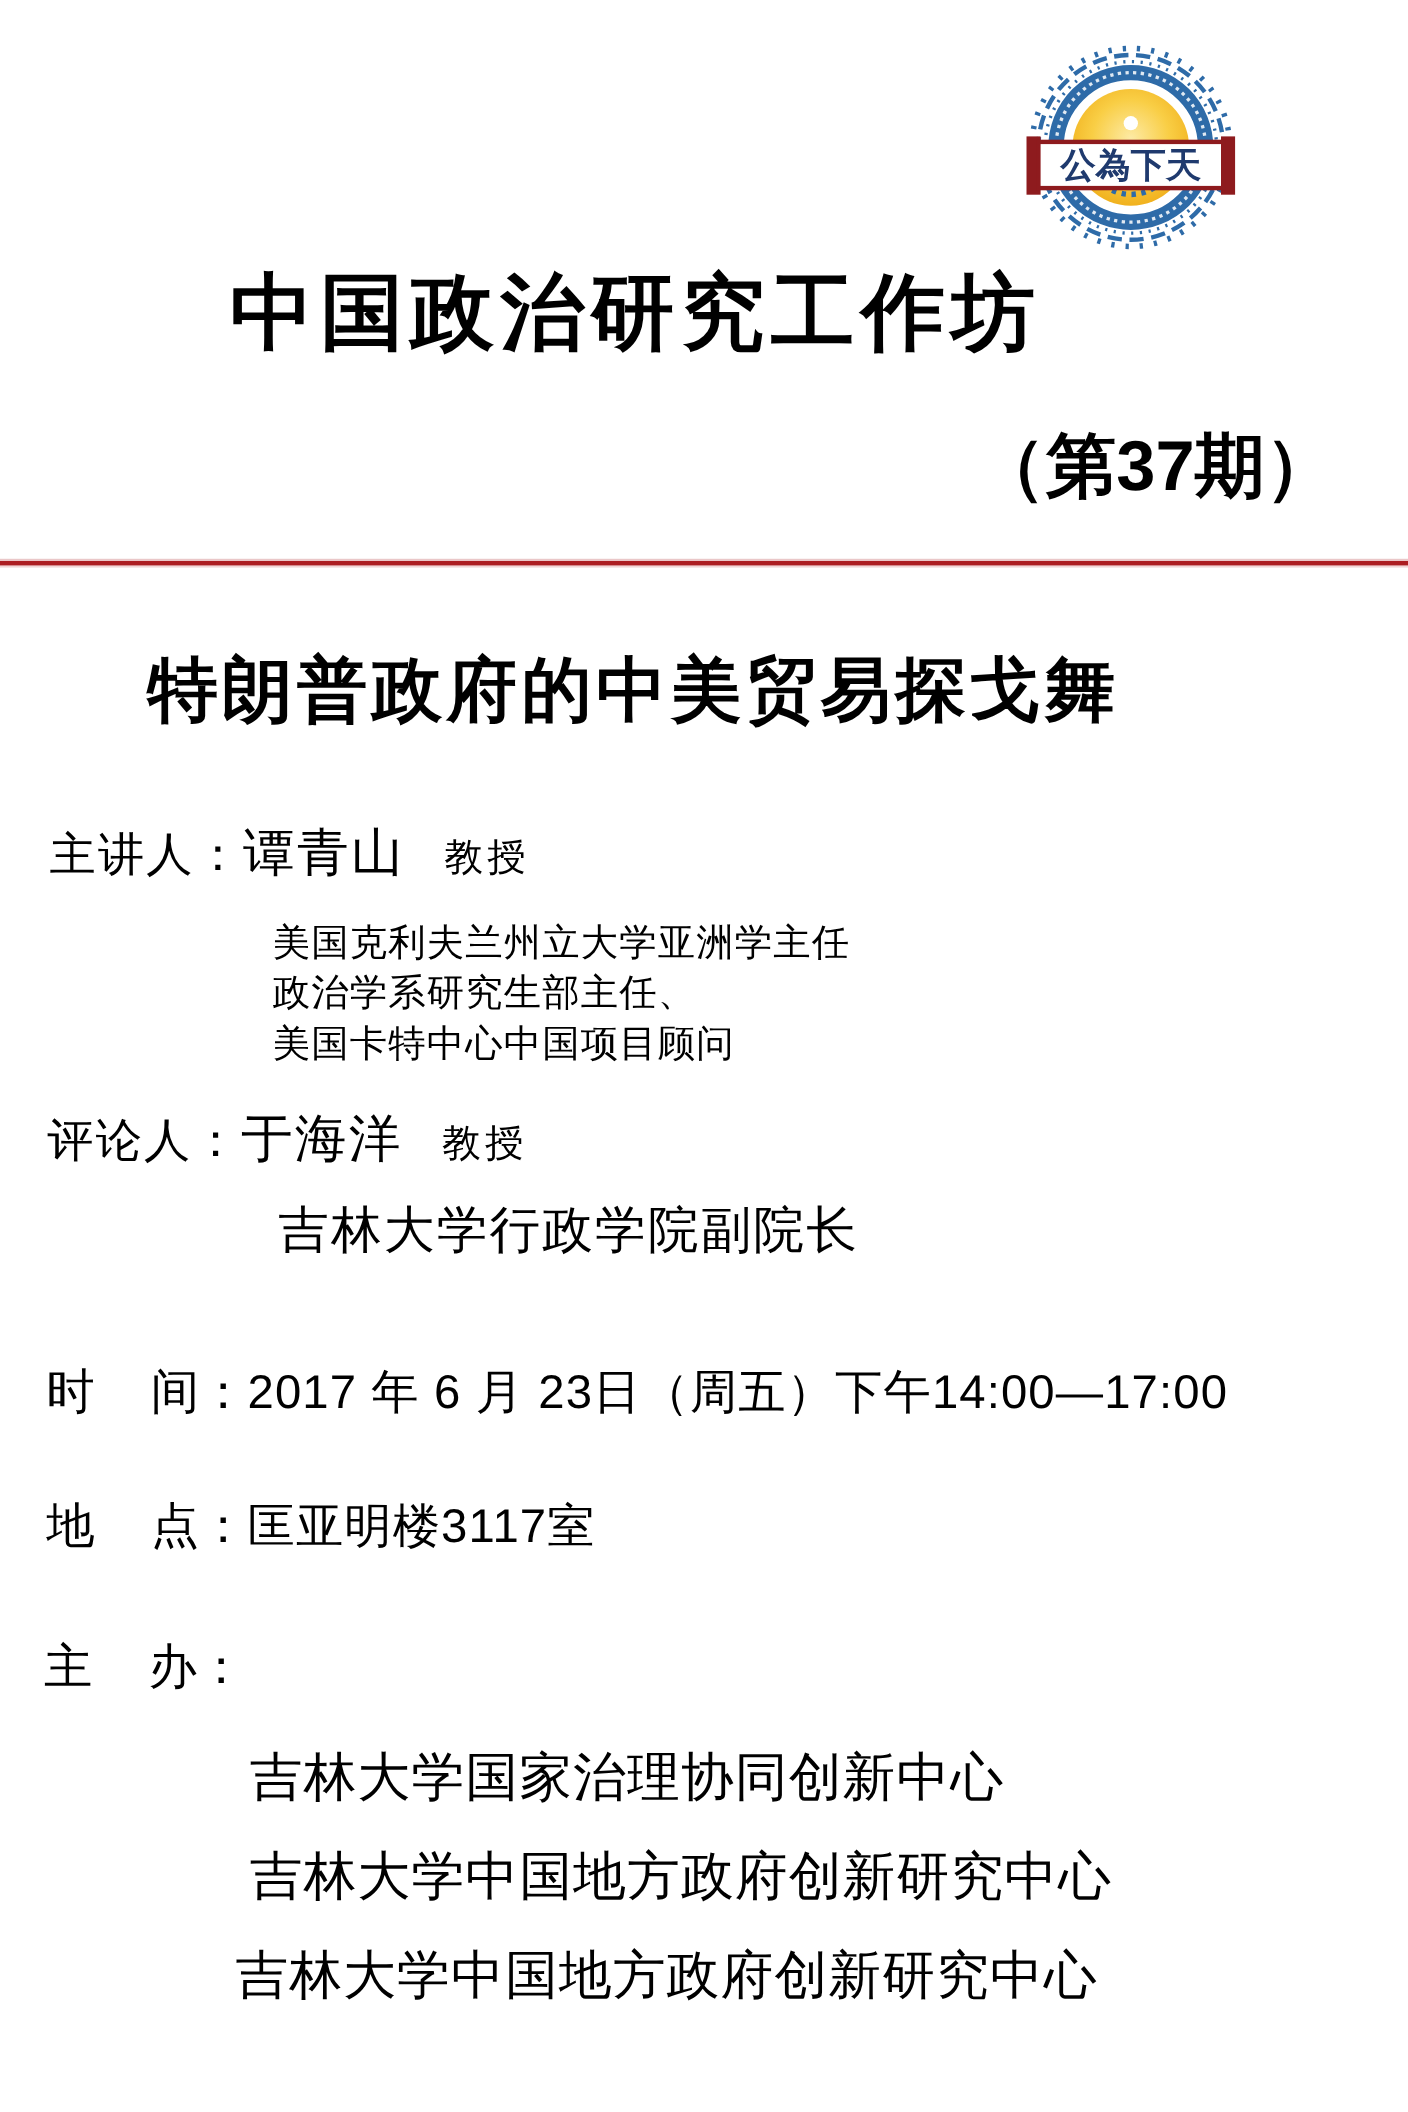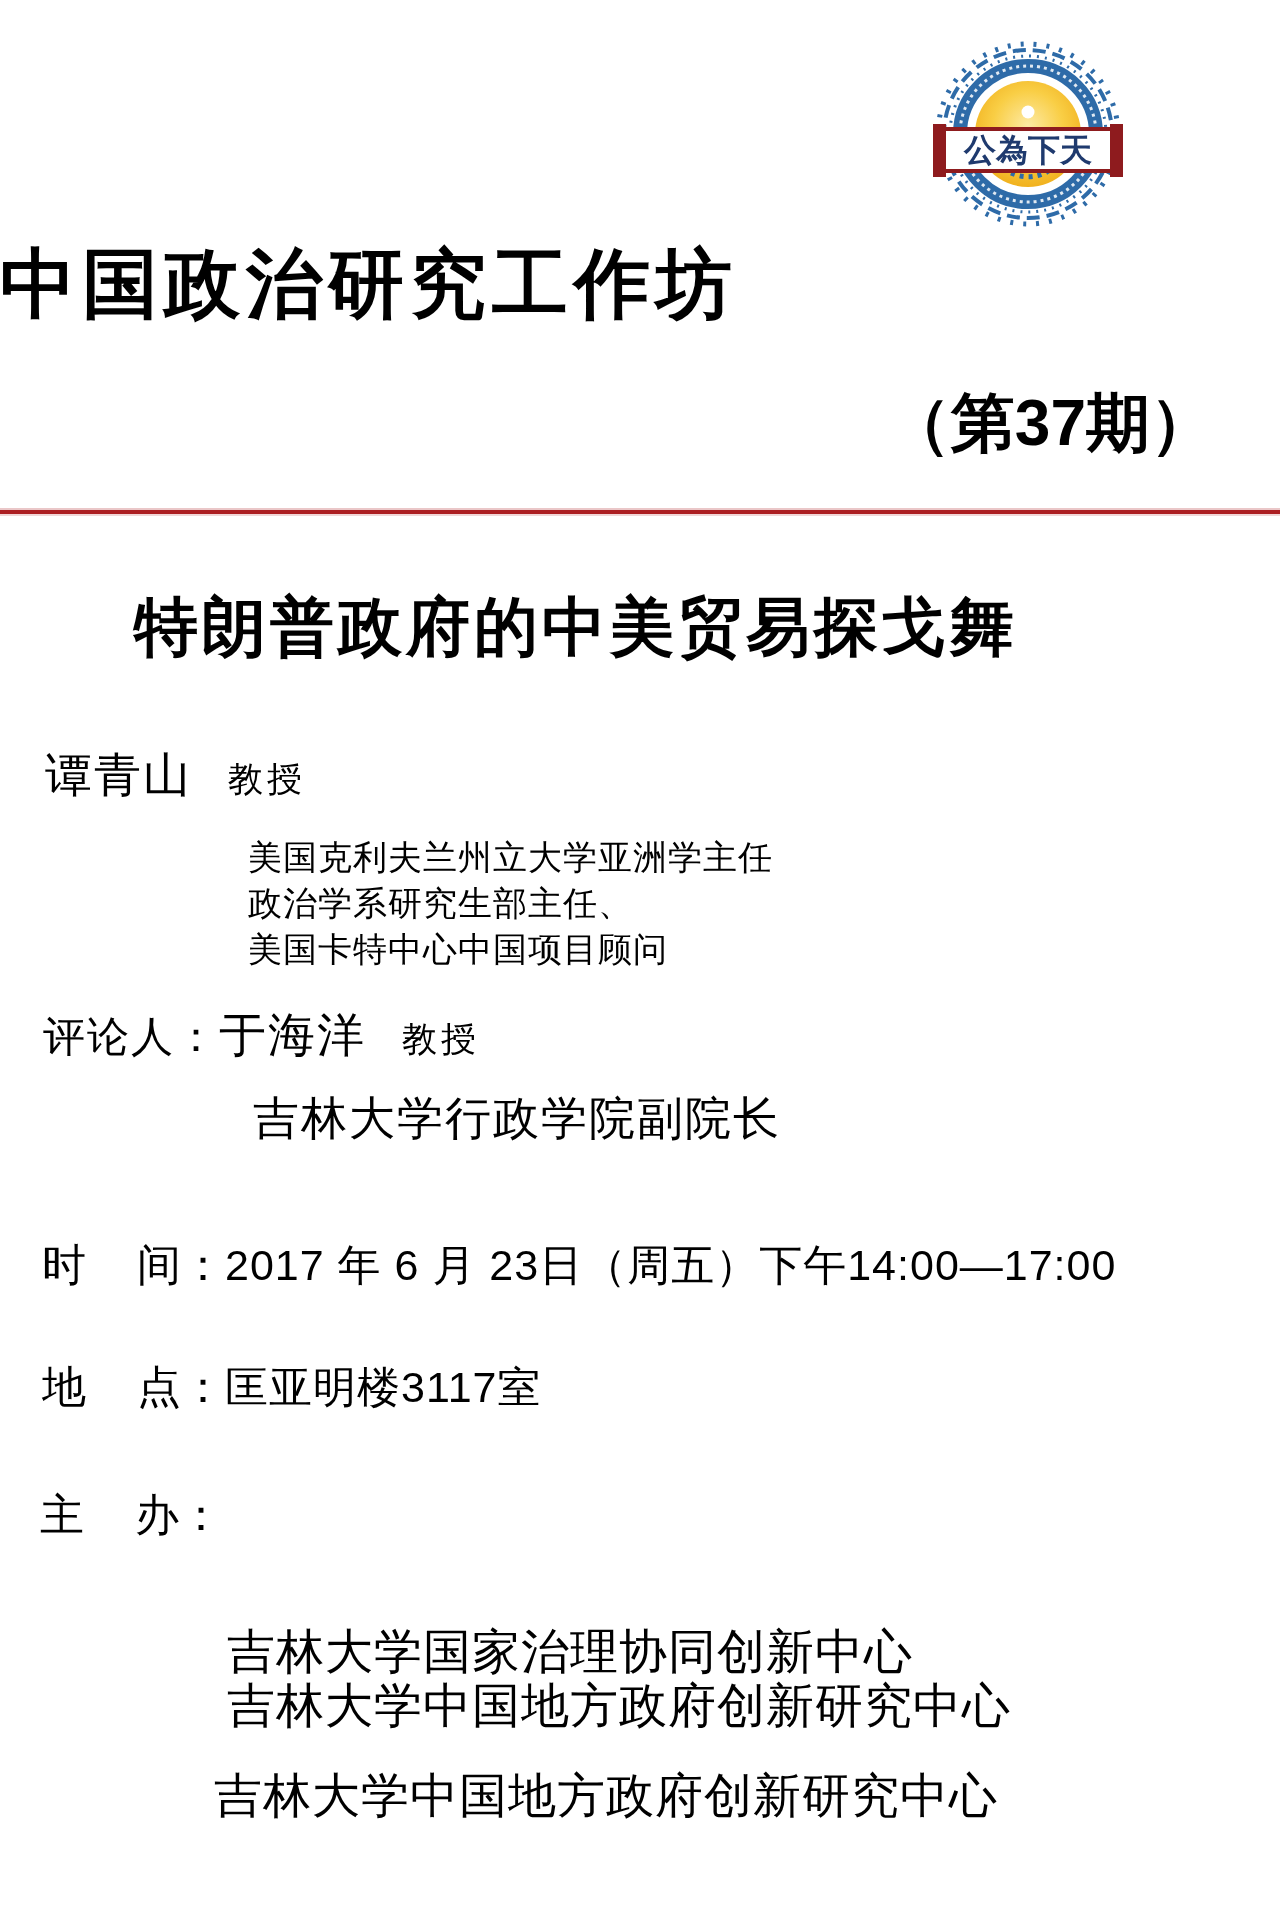--- a/index.html
+++ b/index.html
@@ -5,23 +5,23 @@
   html,body{margin:0;padding:0;}
   body{
     width:1280px;height:1920px;background:#ffffff;color:#000;
     font-family:"Liberation Sans",sans-serif;position:relative;overflow:hidden;
   }
   .abs{position:absolute;}
 
   
   #logo{left:933px;top:36px;width:190px;height:200px;}
   #main-title{
-    left:0;top:234px;width:1060px;text-align:left;
+    left:0;top:234px;width:1060px;text-align:center;
     font-family:"DejaVu Serif",serif;font-weight:900;font-size:76px;
-    letter-spacing:6px;white-space:nowrap;
+    letter-spacing:6px;white-space:nowrap;padding-left:48px;
   }
   #issue{
     left:0;top:380px;width:1214px;text-align:right;
     font-weight:bold;font-size:64px;white-space:nowrap;
   }
   #divider{left:0;top:510px;width:1280px;height:4px;background:#ac1e22;
     box-shadow:0 -2px 0 rgba(172,30,34,.25),0 2px 0 rgba(172,30,34,.18);}
 
   
   #event-title{
@@ -42,21 +42,21 @@
 
   
   .info-row{position:absolute;display:flex;align-items:baseline;white-space:nowrap;font-size:44px;}
   .lbl-a{font-size:44px;}
   .lbl-b{font-size:44px;margin-left:51px;}
   .info-value{font-size:43px;letter-spacing:1px;}
   #time-row{left:42px;top:1236px;}
   #loc-row{left:42px;top:1358px;}
   #org-row{left:40px;top:1486px;}
   .org-item{font-size:48px;letter-spacing:1px;white-space:nowrap;}
-  #org-item-1{left:227px;top:1584px;margin-top:36px;}
+  #org-item-1{left:227px;top:1584px;}
   #org-item-2{left:227px;top:1674px;}
   #org-item-3{left:214px;top:1764px;}
 </style>
 </head>
 <body>
 
 <div class="abs" id="logo">
   <svg width="190" height="200" viewBox="0 0 190 200">
     <defs>
       <radialGradient id="gold" cx="50%" cy="42%" r="60%">
@@ -90,20 +90,21 @@
 </div>
 
 <div class="abs" id="main-title">中国政治研究工作坊</div>
 <div class="abs" id="issue">（第37期）</div>
 
 <div class="abs" id="divider"></div>
 
 <div class="abs" id="event-title">特朗普政府的中美贸易探戈舞</div>
 
 <div class="row" id="speaker-row">
+  <span class="person-label">主讲人：</span>
   <span class="person-name">谭青山</span>
   <span class="person-degree">教授</span>
 </div>
 <div class="abs" id="speaker-affils">
   <div>美国克利夫兰州立大学亚洲学主任</div>
   <div>政治学系研究生部主任、</div>
   <div>美国卡特中心中国项目顾问</div>
 </div>
 
 <div class="row" id="commentator-row">

